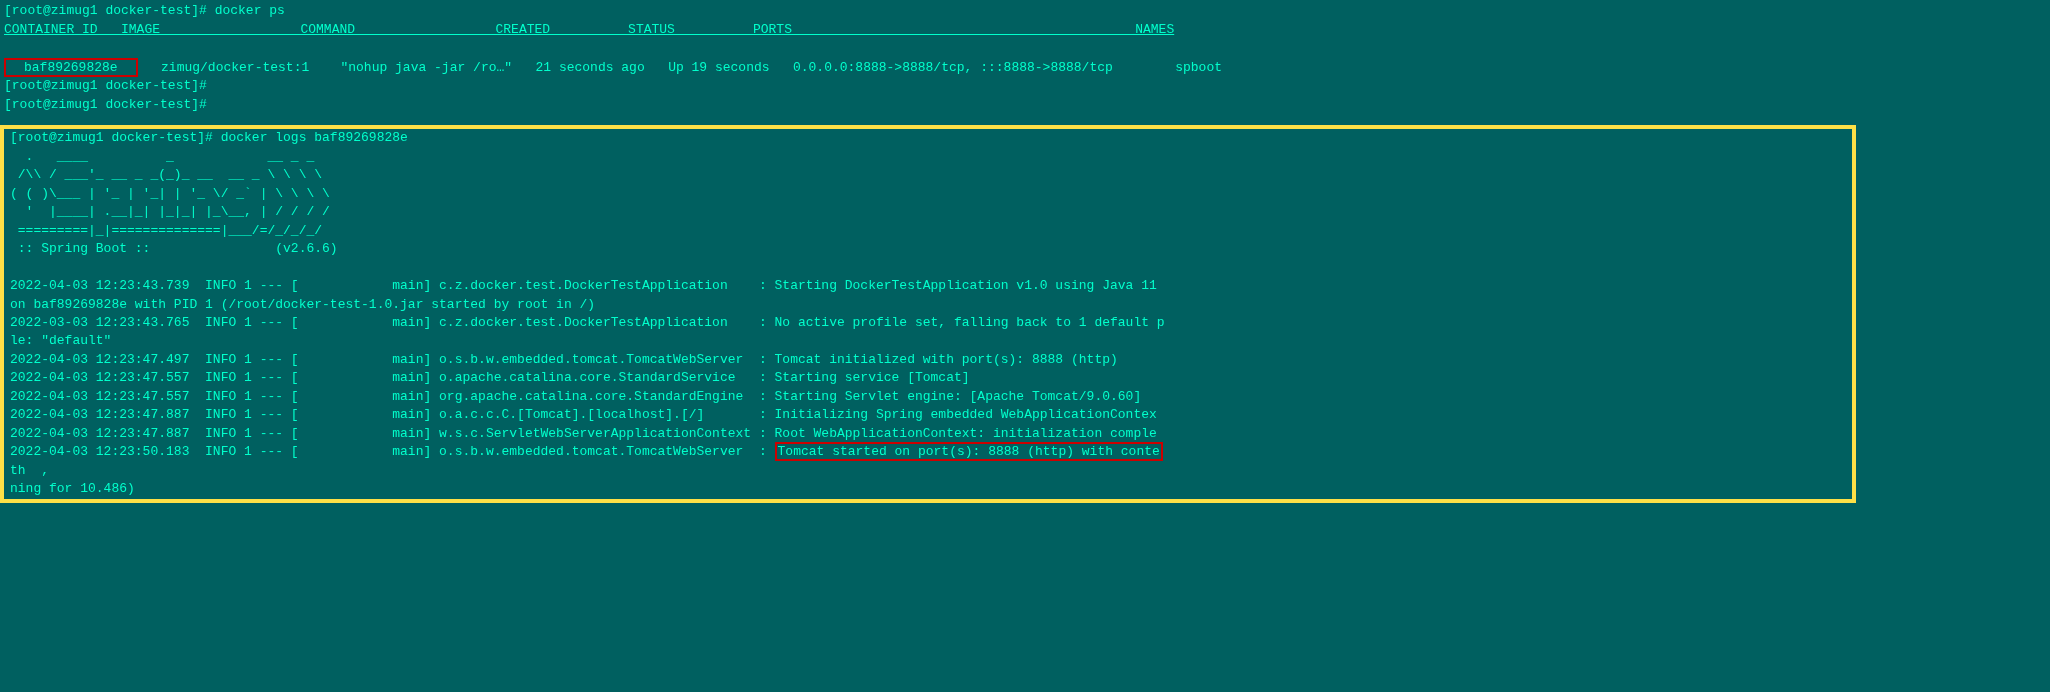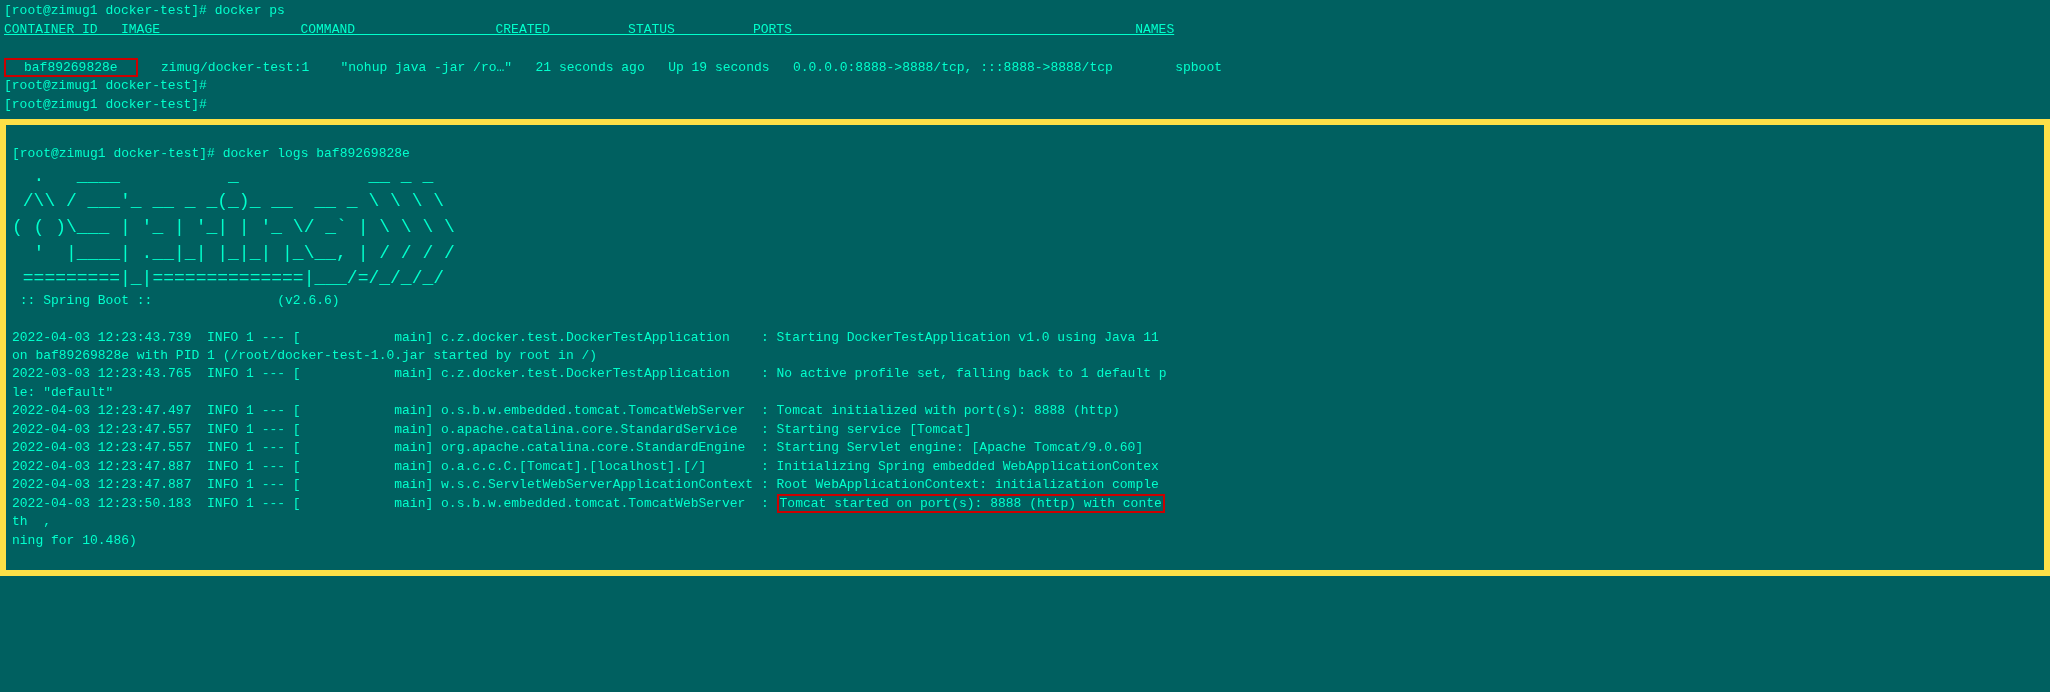--- a/index.html
+++ b/index.html
@@ -6,21 +6,21 @@
     body {
       background-color: #006060;
       color: #00ff99;
       font-family: 'Courier New', Courier, monospace;
       font-size: 13px;
       width: 2050px;
       min-height: 692px;
       overflow: hidden;
     }
     .terminal {
-      width: 2050px;
+      width: 1856px;
       min-height: 692px;
       background-color: #006060;
       padding: 0;
       position: relative;
     }
     .line {
       white-space: pre;
       line-height: 1.45;
       color: #00ffcc;
     }
@@ -30,27 +30,27 @@
     }
     .container-id-box {
       border: 2px solid #cc0000;
       display: inline;
       padding: 0 18px;
     }
     .top-section {
       padding: 2px 4px;
     }
     .logs-section {
-      border: 6px solid #fde047;
-      padding: 20px 6px;
-      margin-top: 2px;
+      border: 4px solid #fde047;
+      padding: 0 6px;
+      margin-top: 8px;
     }
     .spring-art {
       color: #00ffcc;
-      font-size: 18px;
+      font-size: 13px;
       line-height: 1.3;
     }
     .log-line {
       white-space: pre;
       color: #00ffcc;
       line-height: 1.42;
     }
     .inline-red-box {
       border: 2px solid #cc0000;
       display: inline;

